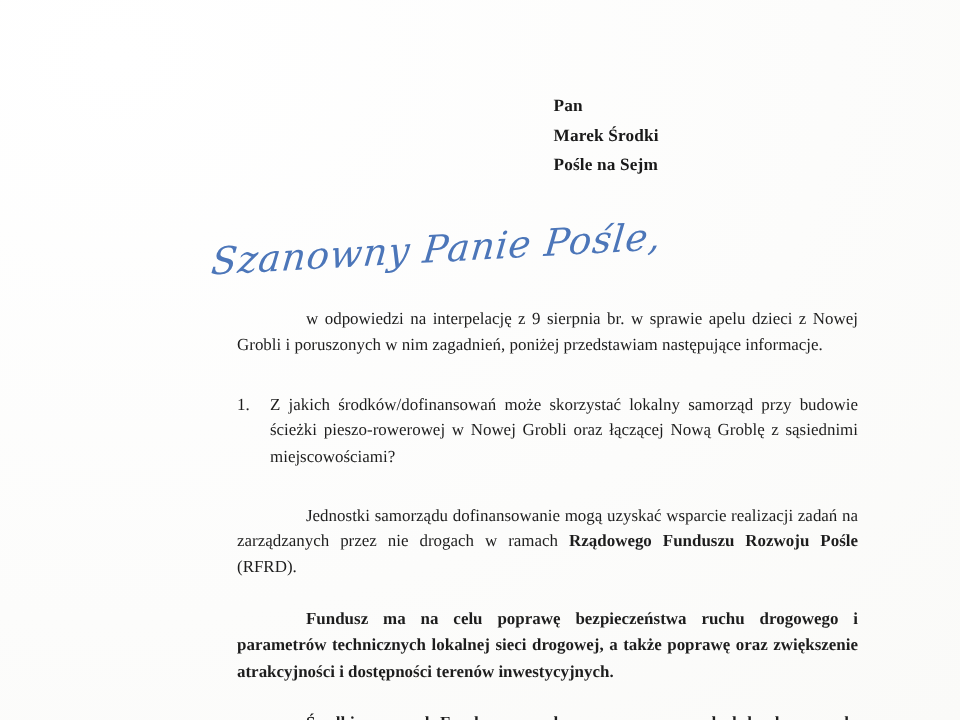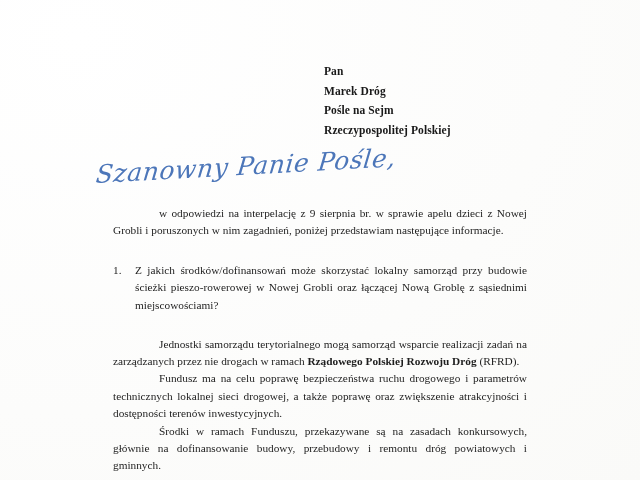--- a/index.html
+++ b/index.html
@@ -13,20 +13,21 @@
     background: #ffffff;
     font-family: "Liberation Serif", "DejaVu Serif", serif;
     color: #1c1c1c;
   }
   .page {
     position: relative;
     width: 640px;
     height: 480px;
     background: #fdfdfd;
     box-sizing: border-box;
+    padding-left: 45px;
   }
   
   .paper-tone {
     position: absolute;
     inset: 0;
     background:
       radial-gradient(ellipse at 12% 8%, #ffffff 0%, #fcfcfb 60%, #fafaf8 100%);
     pointer-events: none;
   }
   .content {
@@ -75,21 +76,22 @@
     font-size: 11.3px;
     line-height: 17.4px;
     text-align: justify;
     color: #1d1d1d;
   }
   .para {
     margin: 0 0 0 0;
     text-indent: 46px;
   }
   .para.gap {
-    margin-top: 0;
+    margin-top: 17px;
+    font-weight: bold;
   }
   .para b {
     font-weight: bold;
   }
 
   
   .num-list {
     margin: 22px 0 0 0;
     padding: 0;
     list-style: none;
@@ -114,40 +116,39 @@
 </head>
 <body>
 
 <div class="page">
   <div class="paper-tone"></div>
 
   <div class="content">
 
     <div class="addressee">
       <div>Pan</div>
-      <div>Marek Dróg</div>
+      <div>Marek Środki</div>
       <div>Pośle na Sejm</div>
-      <div>Rzeczypospolitej Polskiej</div>
     </div>
 
     <div class="salutation">Szanowny Panie Pośle,</div>
 
     <div class="body-text">
 
       <p class="para">w odpowiedzi na interpelację z 9 sierpnia br. w sprawie apelu dzieci z Nowej Grobli i poruszonych w nim zagadnień, poniżej przedstawiam następujące informacje.</p>
 
       <ol class="num-list">
         <li>
           <span class="num-marker">1.</span>
           <span>Z jakich środków/dofinansowań może skorzystać lokalny samorząd przy budowie ścieżki pieszo-rowerowej w Nowej Grobli oraz łączącej Nową Groblę z sąsiednimi miejscowościami?</span>
         </li>
       </ol>
 
       <p class="para after-list">
-        <span>Jednostki samorządu terytorialnego mogą samorząd wsparcie realizacji zadań na zarządzanych przez nie drogach w ramach </span><b>Rządowego Polskiej Rozwoju Dróg</b><span> (RFRD).</span>
+        <span>Jednostki samorządu dofinansowanie mogą uzyskać wsparcie realizacji zadań na zarządzanych przez nie drogach w ramach </span><b>Rządowego Funduszu Rozwoju Pośle</b><span> (RFRD).</span>
       </p>
 
       <p class="para gap">Fundusz ma na celu poprawę bezpieczeństwa ruchu drogowego i parametrów technicznych lokalnej sieci drogowej, a także poprawę oraz zwiększenie atrakcyjności i dostępności terenów inwestycyjnych.</p>
 
       <p class="para gap">Środki w ramach Funduszu, przekazywane są na zasadach konkursowych, głównie na dofinansowanie budowy, przebudowy i remontu dróg powiatowych i gminnych.</p>
 
     </div>
   </div>
 </div>
 

